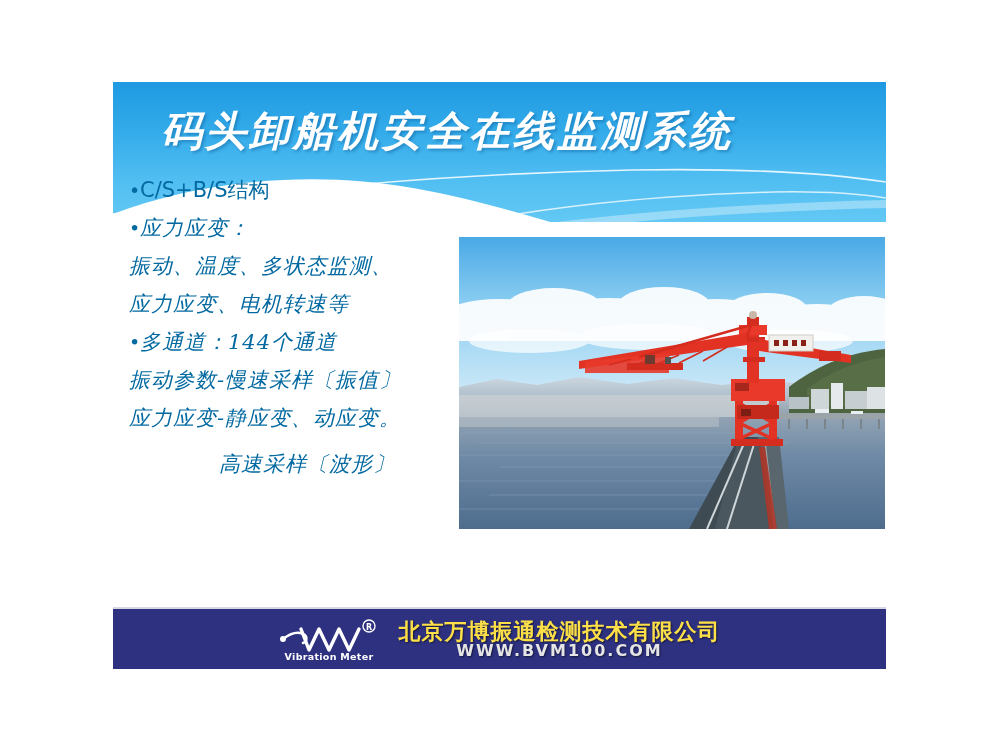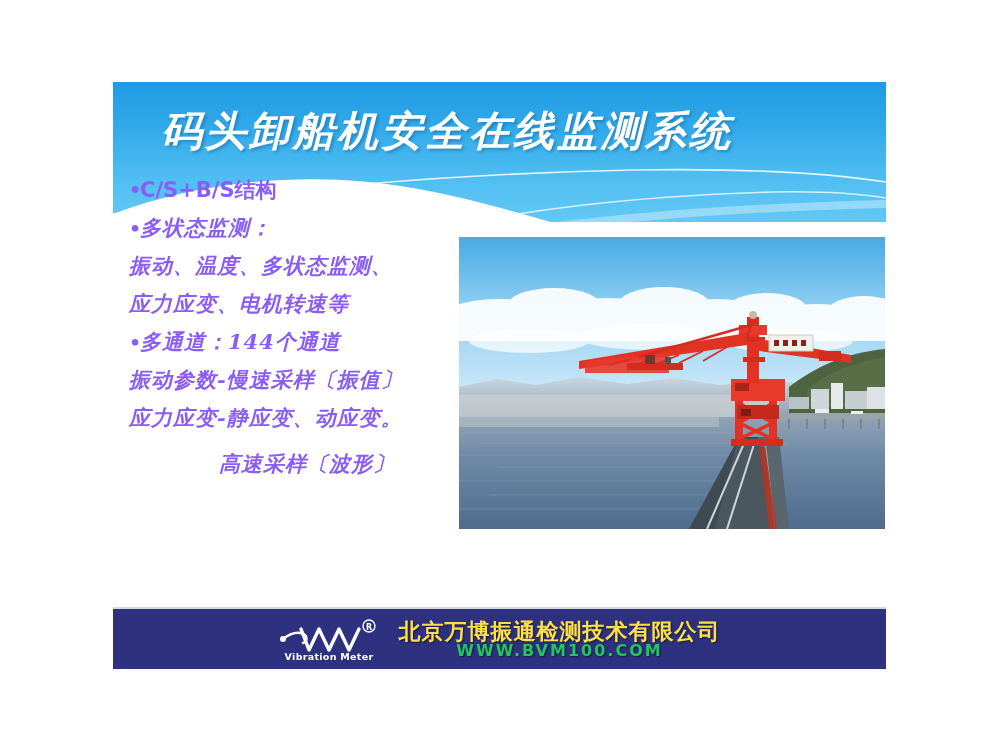--- a/index.html
+++ b/index.html
@@ -75,23 +75,23 @@
   }
 
   
   .body-text {
     position: absolute;
     left: 16px;
     top: 89px;
     width: 360px;
   }
   .line {
-    color: #8b5cf6;
+    color: #0369a1;
     font-size: 21px;
-    font-weight: bold;
+    font-weight: normal;
     font-style: italic;
     font-family: "DejaVu Serif", "Liberation Serif", serif;
     line-height: 38px;
     height: 38px;
     white-space: nowrap;
     letter-spacing: 1px;
   }
   .line.latin {
     font-family: "DejaVu Sans", "Liberation Sans", sans-serif;
     font-style: normal;
@@ -154,21 +154,21 @@
   .company-cn {
     color: #fde047;
     font-size: 22px;
     font-weight: bold;
     font-family: "DejaVu Serif", "Liberation Serif", serif;
     letter-spacing: 1px;
     text-shadow: 1px 1px 2px rgba(0,0,0,0.55);
     white-space: nowrap;
   }
   .company-url {
-    color: #22c55e;
+    color: #e5e5e5;
     font-size: 16px;
     font-weight: bold;
     letter-spacing: 2px;
     font-family: "DejaVu Sans", "Liberation Sans", sans-serif;
     text-shadow: 1px 1px 2px rgba(0,0,0,0.55);
     white-space: nowrap;
   }
 </style>
 </head>
 <body>
@@ -189,21 +189,21 @@
     <svg width="773" height="90" viewBox="0 0 773 90" xmlns="http://www.w3.org/2000/svg">
       <path d="M0,90 L0,40 C90,6 200,-4 300,14 C400,32 470,62 540,74 C620,88 700,90 773,90 Z" fill="#ffffff"></path>
       <path d="M0,90 L0,56 C110,30 230,26 340,46 C430,62 500,80 600,86 L773,90 Z" fill="#ffffff"></path>
     </svg>
   </div>
 
   <div class="slide-title">码头卸船机安全在线监测系统</div>
 
   <div class="body-text">
     <div class="line bulleted latin">C/S+B/S结构</div>
-    <div class="line bulleted">多状态监测：</div>
+    <div class="line bulleted">应力应变：</div>
     <div class="line">振动、温度、多状态监测、</div>
     <div class="line">应力应变、电机转速等</div>
     <div class="line bulleted">多通道：144个通道</div>
     <div class="line">振动参数-慢速采样〔振值〕</div>
     <div class="line">应力应变-静应变、动应变。</div>
     <div class="line indent">高速采样〔波形〕</div>
   </div>
 
   <div class="photo">
     <svg width="426" height="292" viewBox="0 0 426 292" xmlns="http://www.w3.org/2000/svg">

